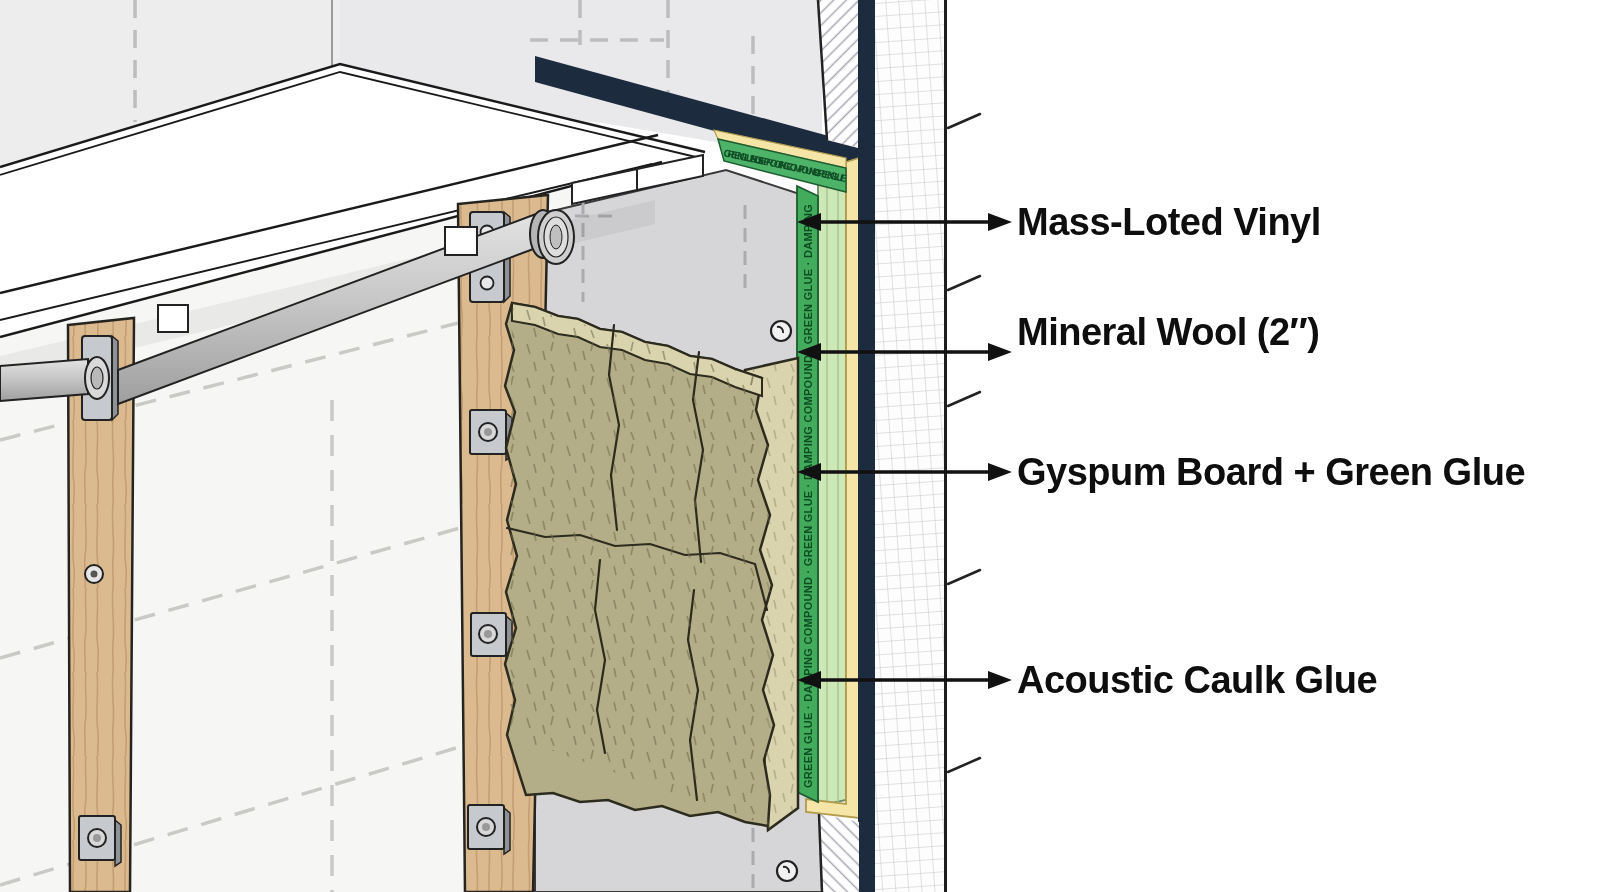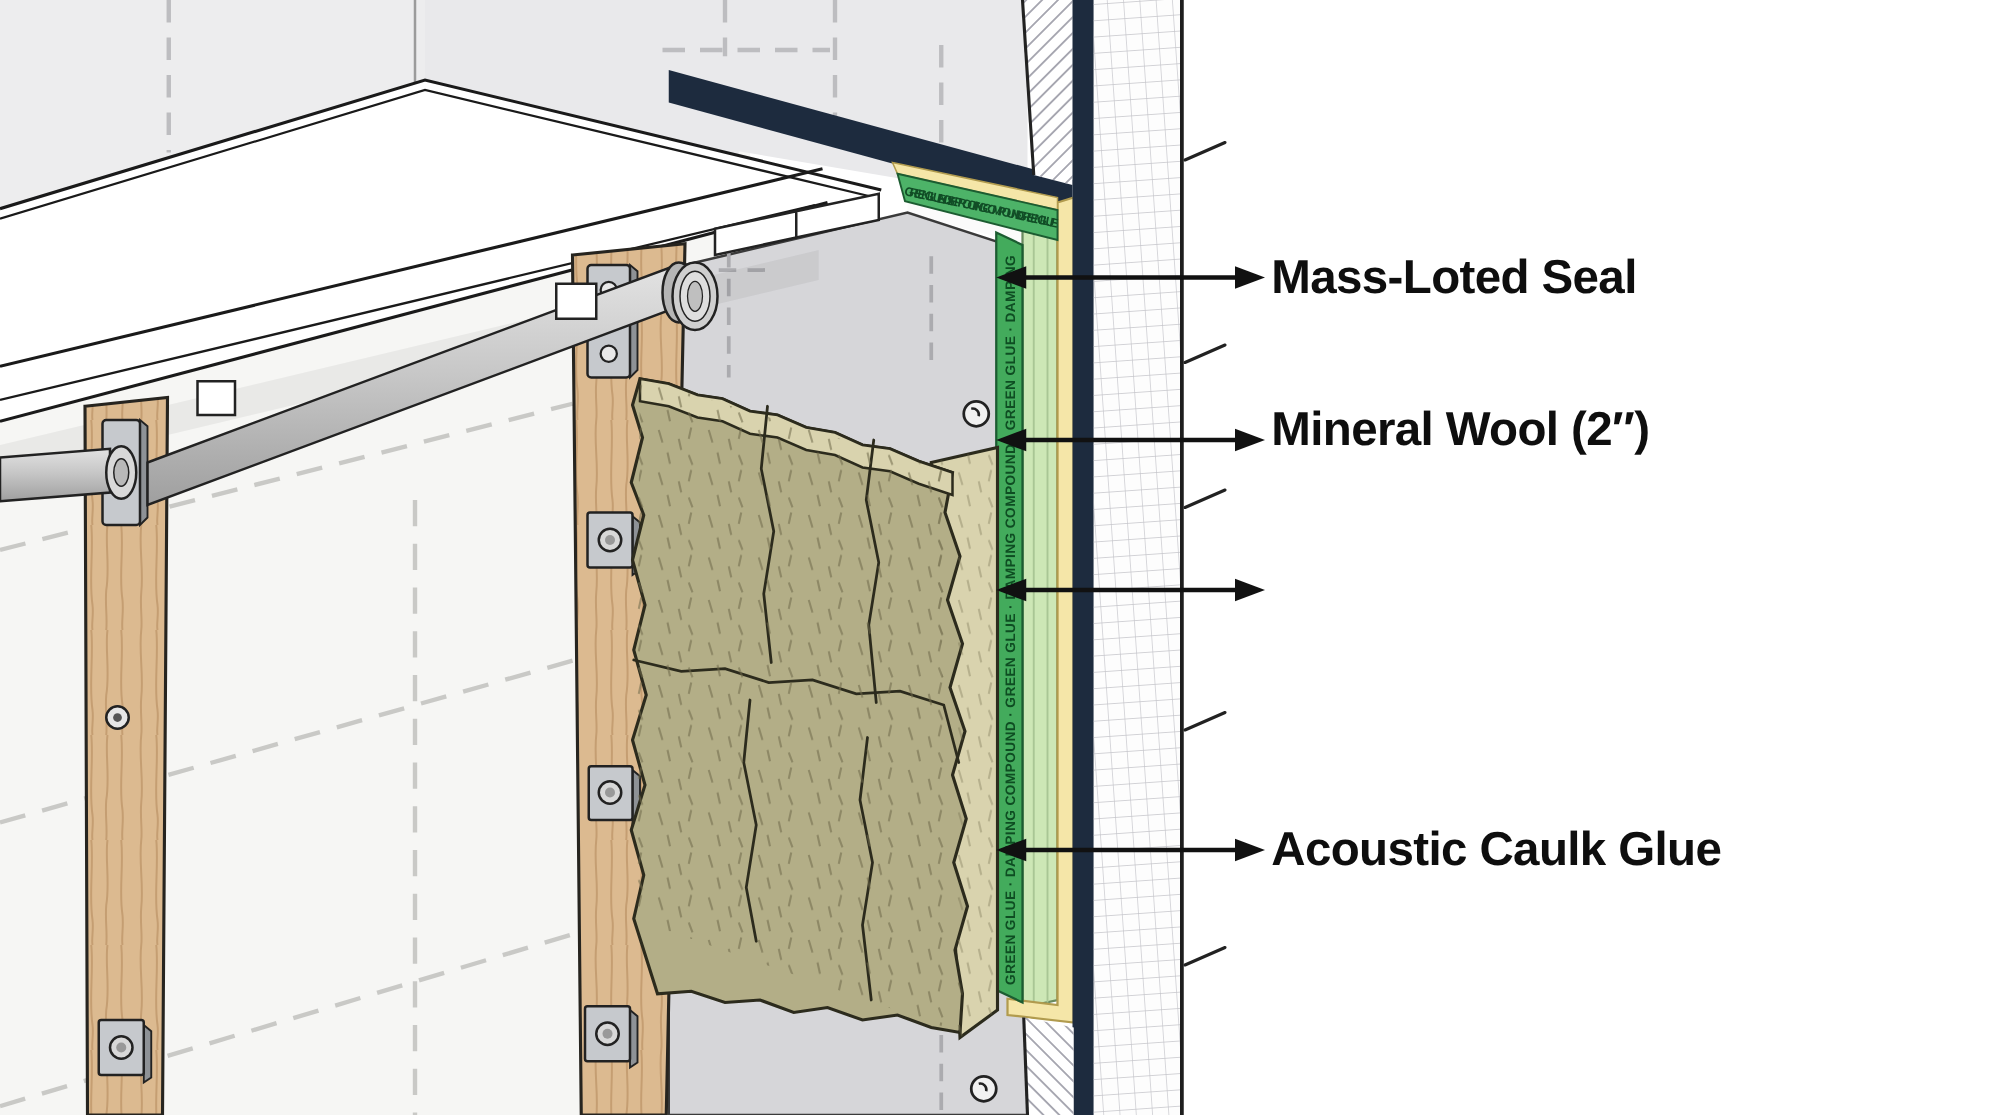--- a/index.html
+++ b/index.html
@@ -240,16 +240,17 @@
       <polygon points="1012,472 988,463 988,481"></polygon>
     </g>
     <g>
       <line x1="808" y1="680" x2="1002" y2="680" stroke="#111" stroke-width="3.5"></line>
       <polygon points="797,680 821,671 821,689"></polygon>
       <polygon points="1012,680 988,671 988,689"></polygon>
     </g>
   </g>
 </svg>
 
-  <div class="callout-label" style="top:222px">Mass-Loted Seal</div>
-  <div class="callout-label" style="top:344px">Mineral Wool (2″)</div>
+  <div class="callout-label" style="top:222px">Mass-Loted Vinyl</div>
+  <div class="callout-label" style="top:332px">Mineral Wool (2″)</div>
+  <div class="callout-label" style="top:472px">Gyspum Board + Green Glue</div>
   <div class="callout-label" style="top:680px">Acoustic Caulk Glue</div>
 </div>
 
 </body></html>

